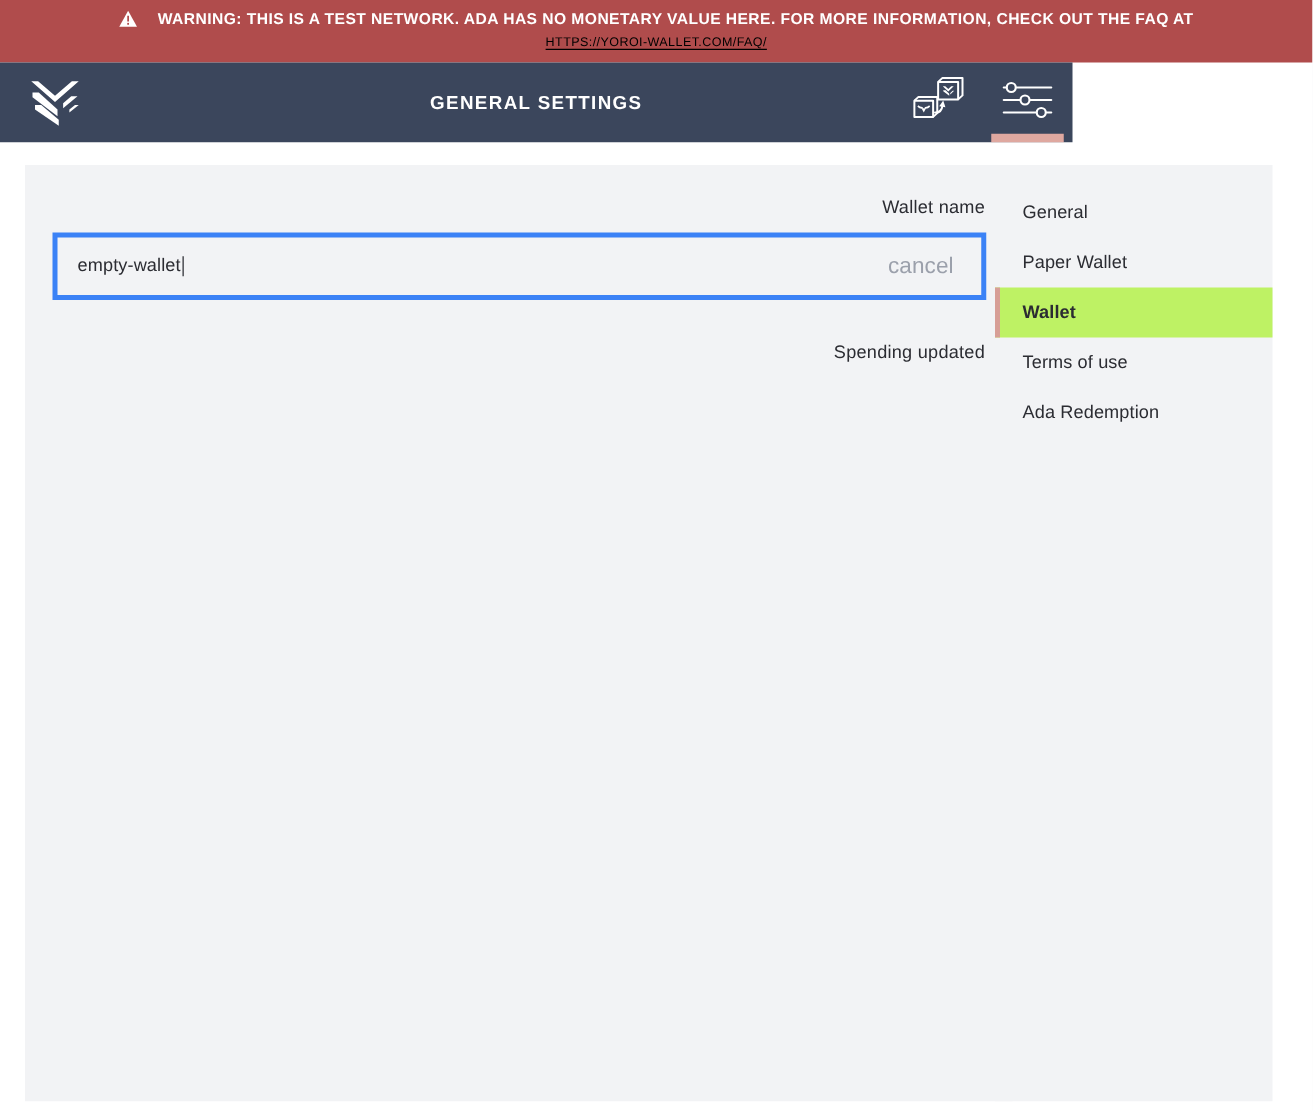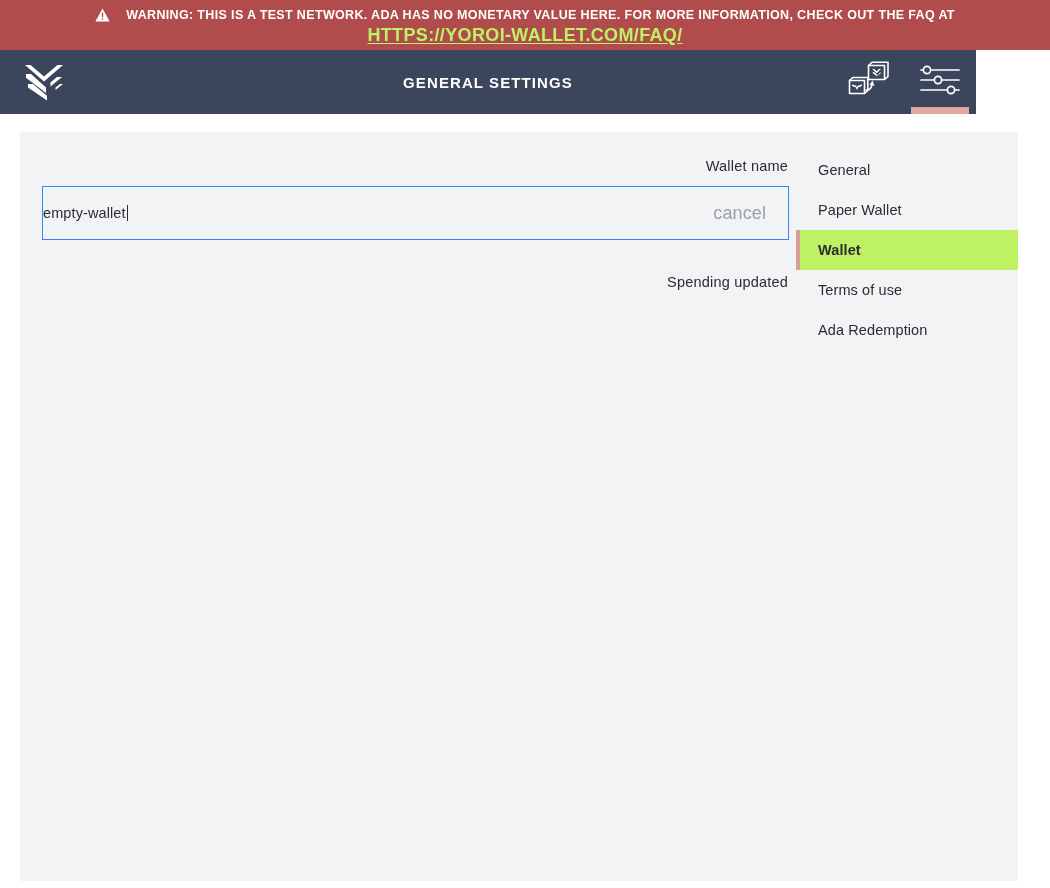--- a/index.html
+++ b/index.html
@@ -30,34 +30,34 @@
     font-weight: bold;
     letter-spacing: 0.35px;
     display: flex;
     align-items: center;
     justify-content: center;
     gap: 16px;
     white-space: nowrap;
   }
   .warning-icon { display: inline-flex; align-items: center; }
   .warning-link {
-    font-size: 18px;
-    font-weight: bold;
+    font-size: 10px;
+    font-weight: normal;
     letter-spacing: 0.35px;
-    color: #bef264;
+    color: #000000;
     text-decoration: underline;
     text-underline-offset: 2px;
     cursor: pointer;
     white-space: nowrap;
   }
 
   
   .topbar {
     position: relative;
-    width: 976px;
+    width: 858px;
     height: 64px;
     background: #3b465c;
     display: flex;
     align-items: center;
   }
   .brand-logo {
     position: absolute;
     left: 24px;
     top: 50%;
     transform: translateY(-50%);
@@ -128,24 +128,24 @@
     letter-spacing: 0.2px;
     margin-bottom: 12px;
   }
   .field-label.second { margin-top: 34px; }
 
   .field-box {
     position: relative;
     width: 747px;
     height: 54px;
     background: transparent;
-    border: 1px solid #3b82f6;
-    display: flex;
-    align-items: center;
-    padding: 0 0;
+    border: 4px solid #3b82f6;
+    display: flex;
+    align-items: center;
+    padding: 0 16px;
   }
   .field-value {
     font-size: 14.5px;
     color: #2b2c32;
     letter-spacing: 0.1px;
     white-space: nowrap;
   }
   .caret {
     display: inline-block;
     width: 1px;

